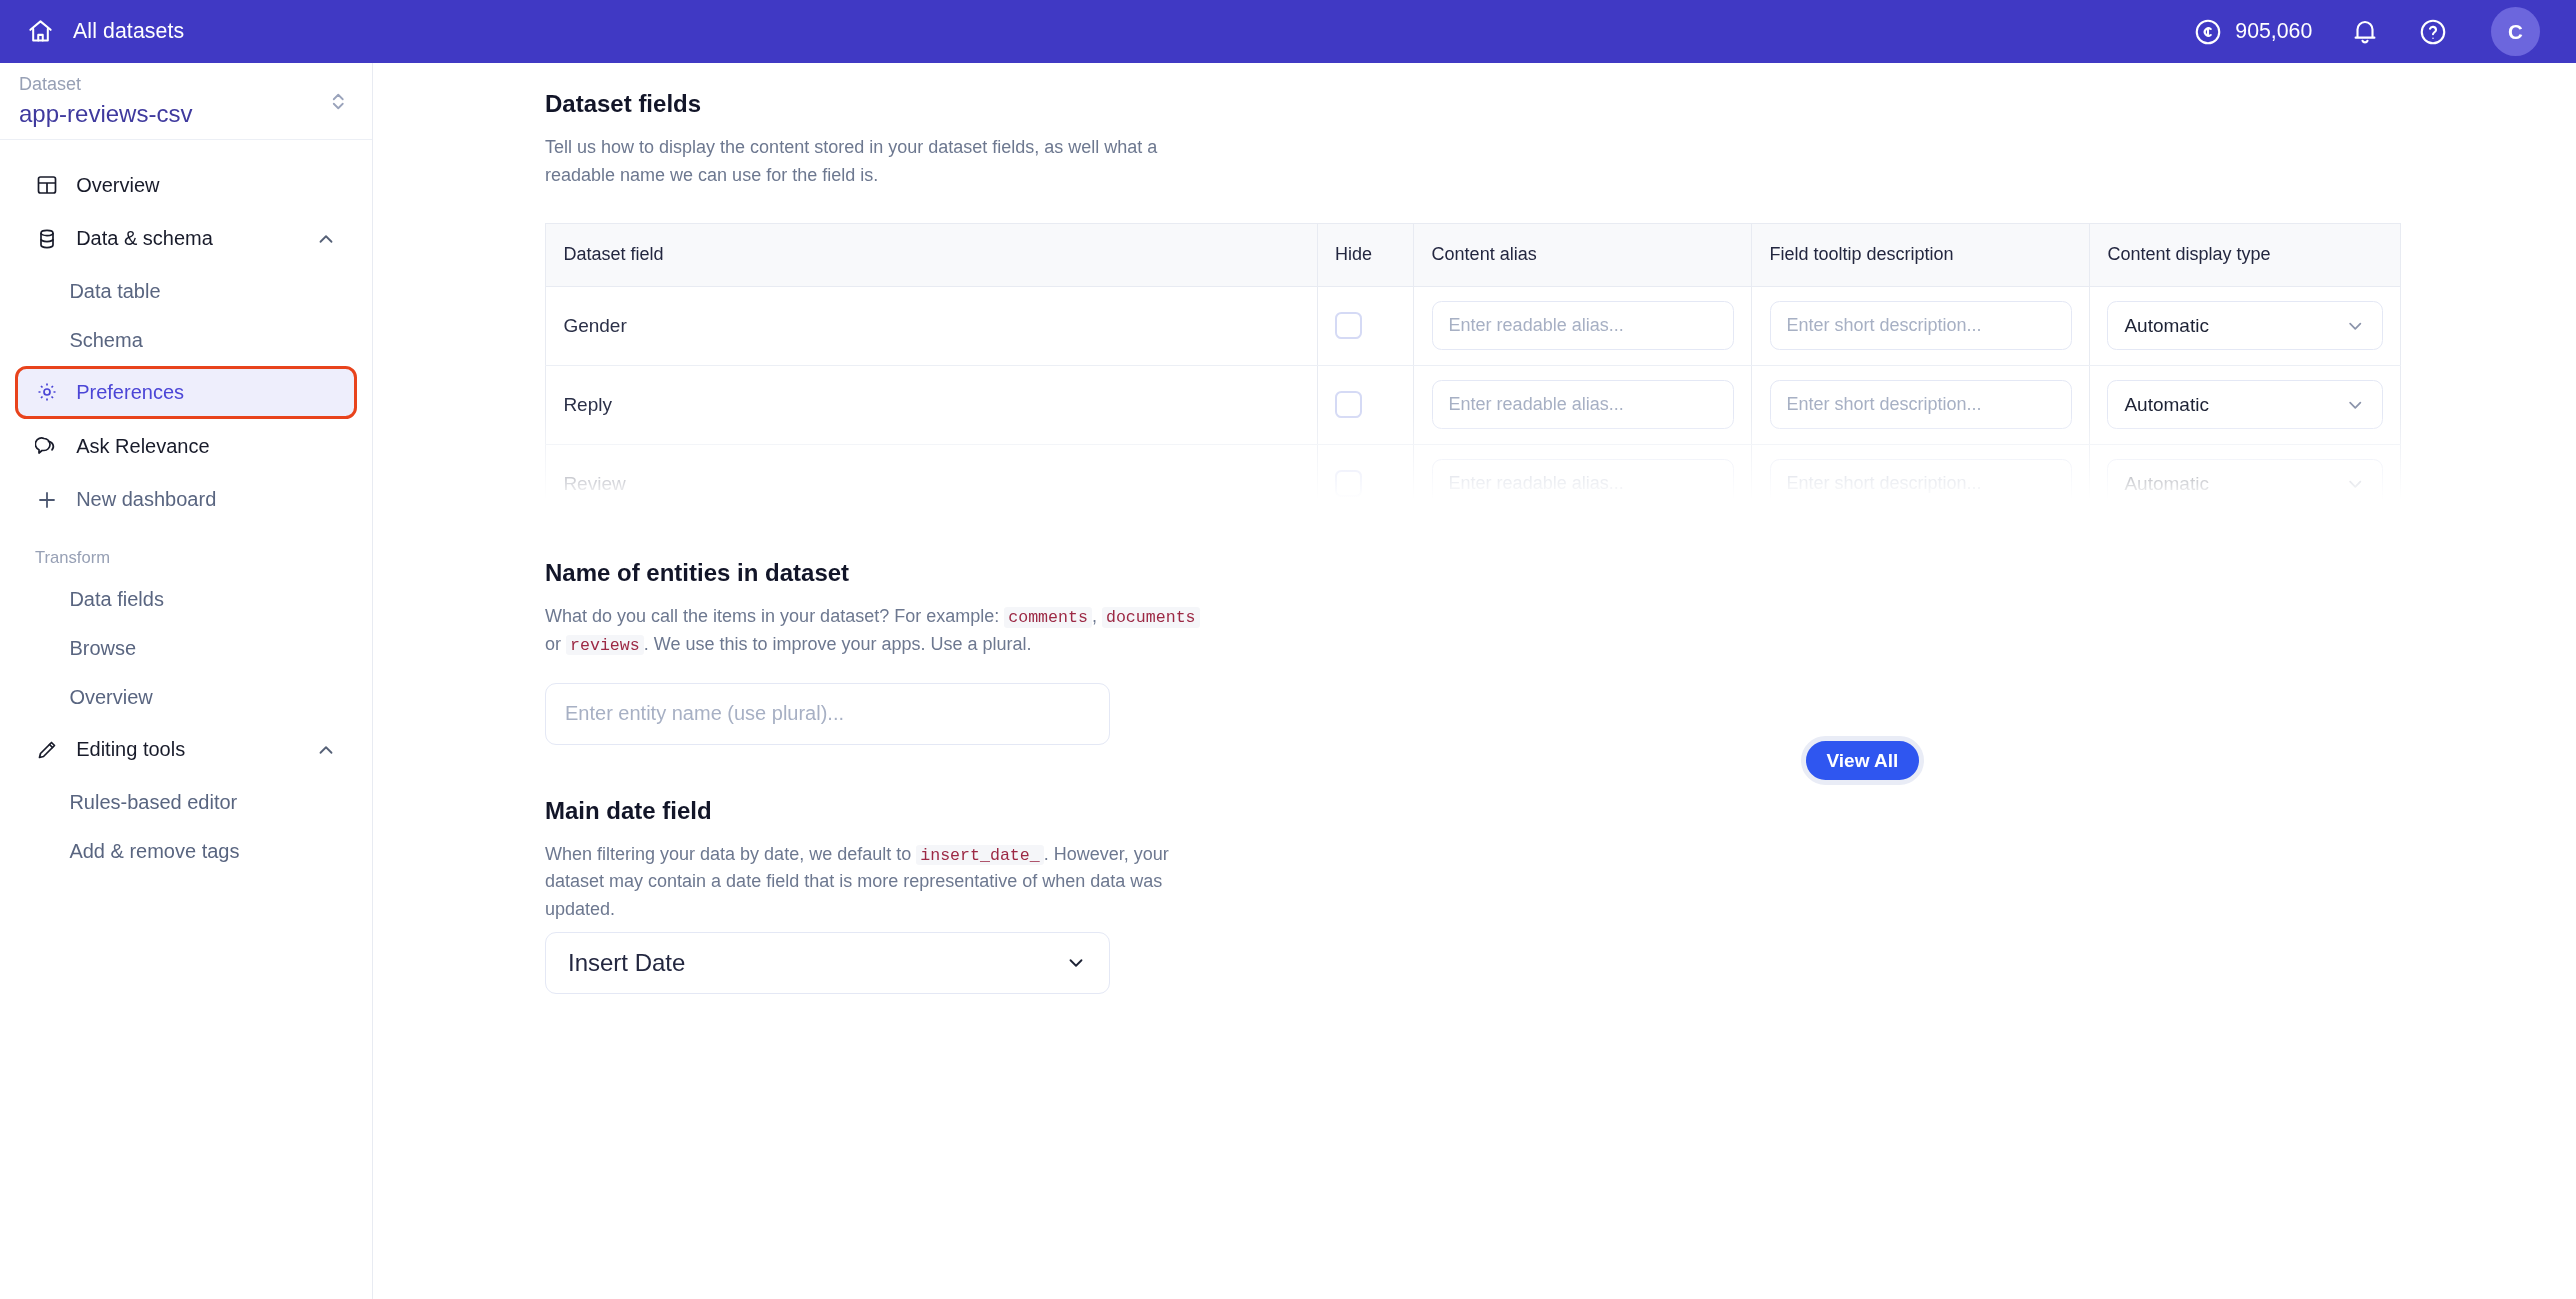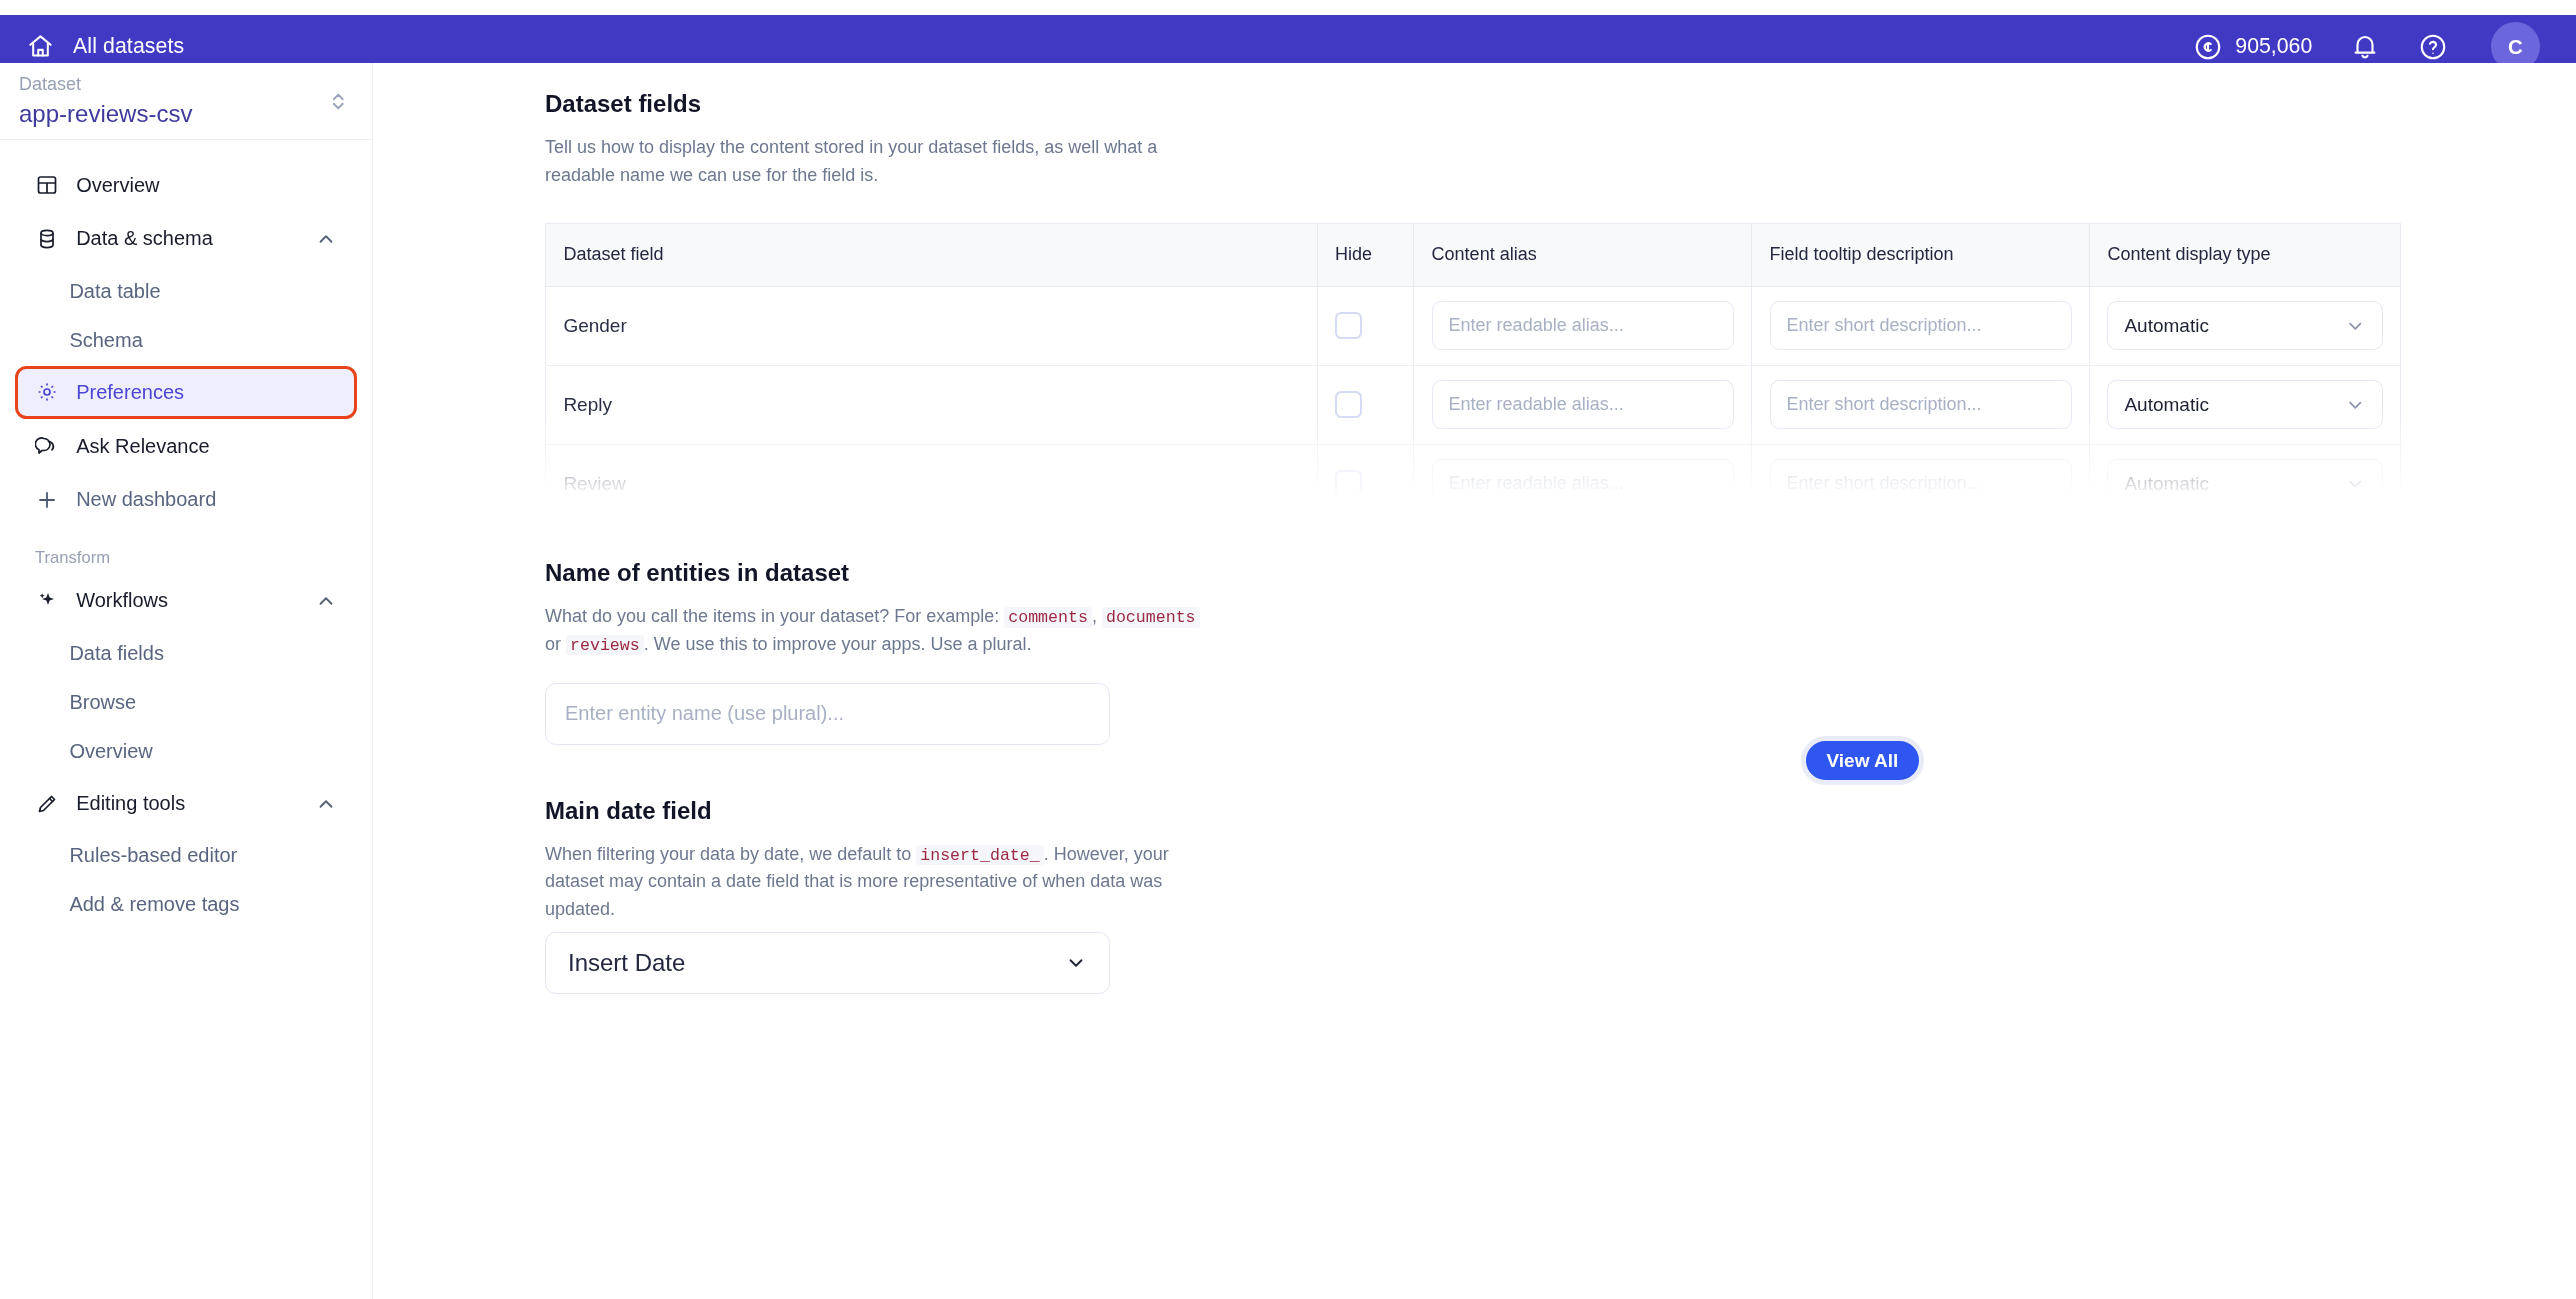--- a/index.html
+++ b/index.html
@@ -6,21 +6,21 @@
   html, body {
     width: 2576px; height: 1300px;
     background: #ffffff;
     font-family: "Liberation Sans", sans-serif;
     overflow: hidden;
   }
   .app { position: relative; width: 2576px; height: 1300px; }
 
   
   .topbar {
-    position: absolute; top: 15px; left: 0;
+    position: absolute; top: 0; left: 0;
     width: 2576px; height: 63px;
     background: #4039c4;
     display: flex; align-items: center;
     padding: 0 36px 0 27px;
   }
   .topbar-left { display: flex; align-items: center; gap: 19px; }
   .home-icon { width: 27px; height: 27px; display: block; }
   .all-datasets {
     color: #ffffff; font-size: 21.3px; font-weight: 400; letter-spacing: 0.1px;
   }
@@ -268,30 +268,20 @@
 
       <div class="nav-item">
         <svg class="ico" viewBox="0 0 24 24" fill="none" stroke="#4c5770" stroke-width="1.8" stroke-linecap="round">
           <path d="M12 5v14M5 12h14"></path>
         </svg>
         <span class="lbl" style="color:#596580">New dashboard</span>
       </div>
 
       <div class="section-label">Transform</div>
 
-      <div class="nav-item">
-        <svg class="ico" viewBox="0 0 24 24" fill="#181b2a" stroke="none">
-          <path d="M13 4l1.6 4.4L19 10l-4.4 1.6L13 16l-1.6-4.4L7 10l4.4-1.6z"></path>
-          <path d="M7.2 4.2l.7 1.9 1.9.7-1.9.7-.7 1.9-.7-1.9L4.6 6.8l1.9-.7z"></path>
-        </svg>
-        <span class="lbl">Workflows</span>
-        <svg class="chev" viewBox="0 0 24 24" fill="none" stroke="#566177" stroke-width="2" stroke-linecap="round" stroke-linejoin="round">
-          <path d="M6 15l6-6 6 6"></path>
-        </svg>
-      </div>
 
       <div class="nav-sub">
         <span class="lbl">Data fields</span>
       </div>
       <div class="nav-sub">
         <span class="lbl">Browse</span>
       </div>
       <div class="nav-sub">
         <span class="lbl">Overview</span>
       </div>

